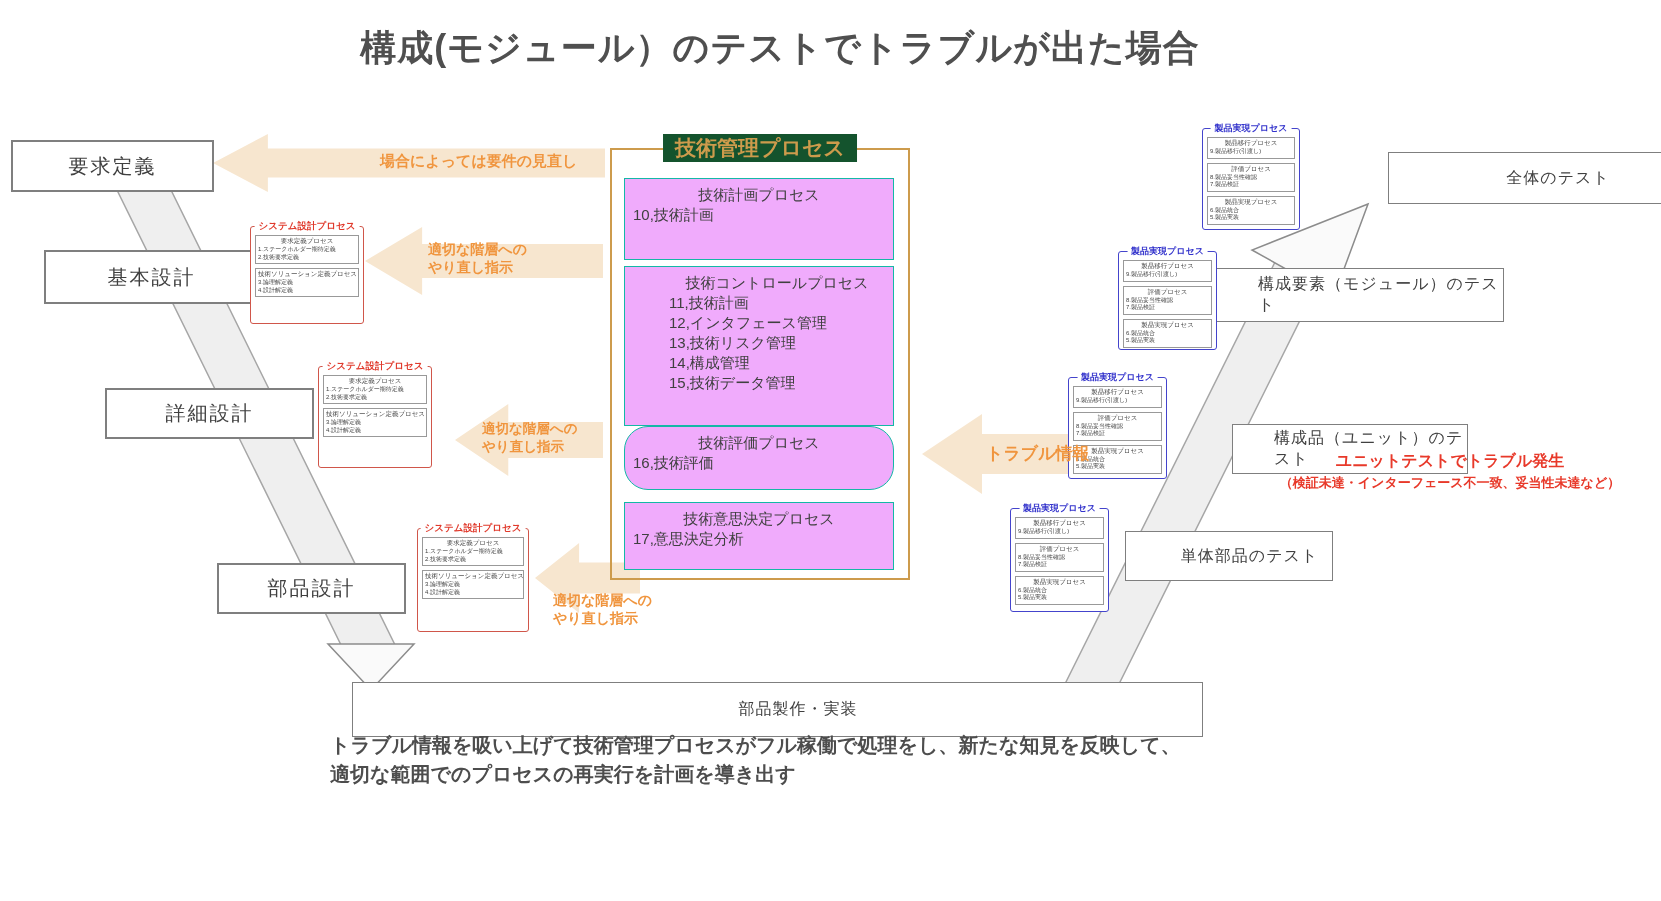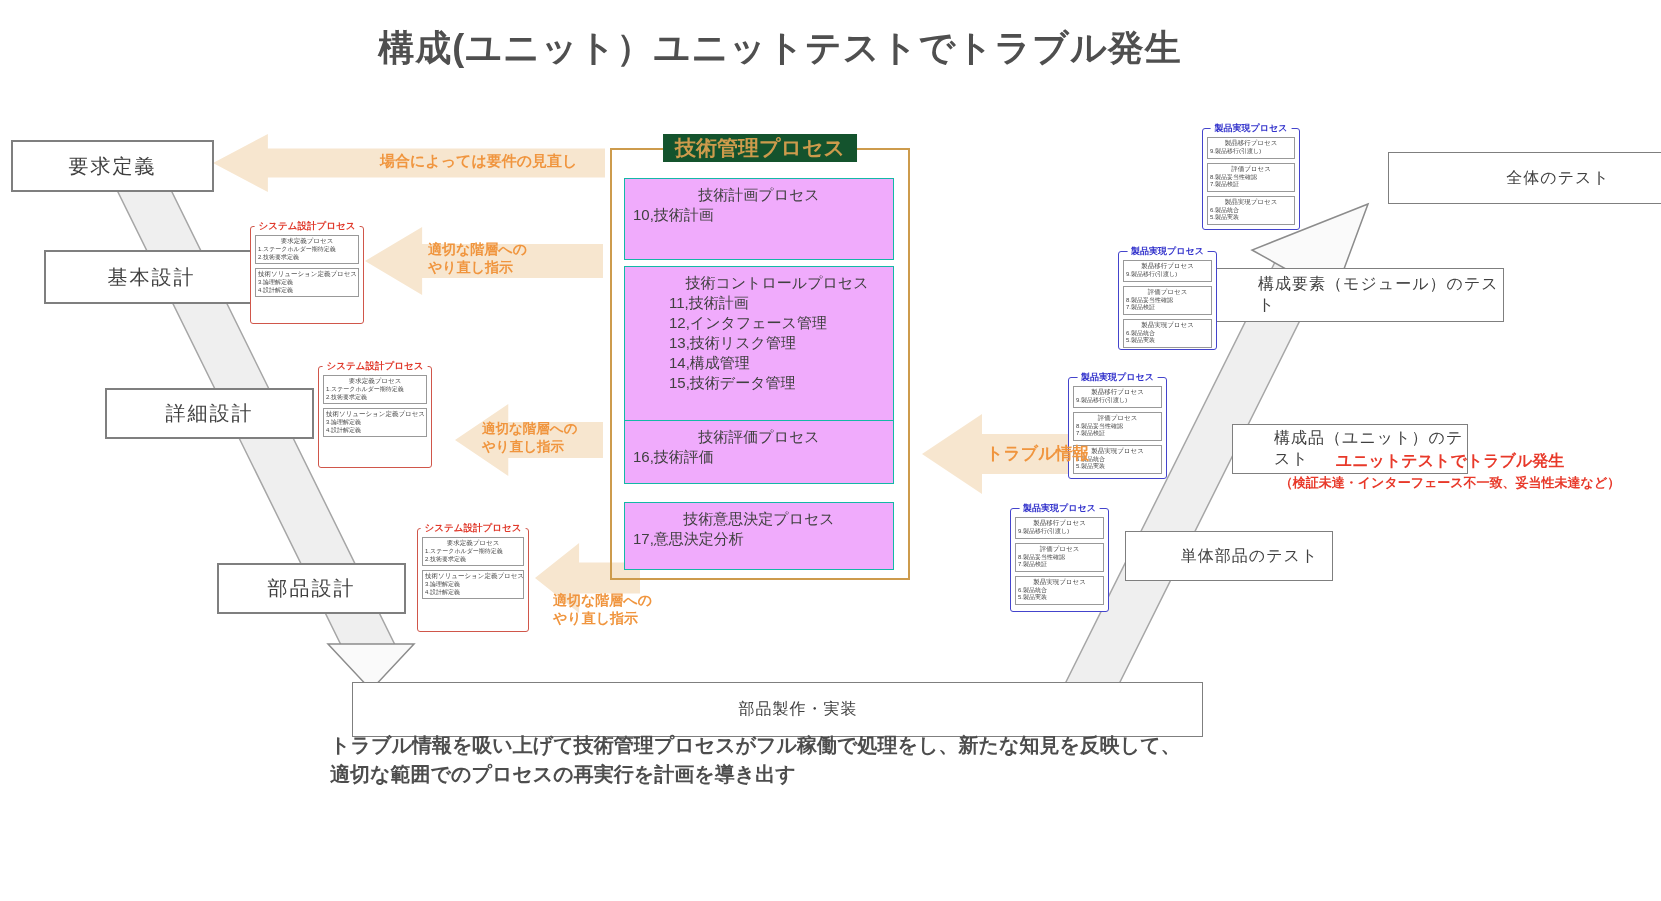--- a/index.html
+++ b/index.html
@@ -61,21 +61,21 @@
 
 <div class="canvas">
 
   <svg class="bands" width="1661" height="901">
     <polygon points="115,186 169,186 397,649 343,649" fill="#EFEFEF" stroke="#A6A6A6" stroke-width="1.5"></polygon>
     <polygon points="328,644 414,644 371,690" fill="#FAFAFA" stroke="#8c8c8c" stroke-width="1.5"></polygon>
     <polygon points="1280,252 1334,252 1117,688 1063,688" fill="#EFEFEF" stroke="#A6A6A6" stroke-width="1.5"></polygon>
     <polygon points="1368,204 1252,250 1334,296" fill="#FAFAFA" stroke="#8c8c8c" stroke-width="1.5"></polygon>
   </svg>
 
-  <div class="page-title">構成(ユニット）ユニットテストでトラブル発生</div>
+  <div class="page-title">構成(モジュール）のテストでトラブルが出た場合</div>
 
   <div class="barrow" style="left:213px;top:134px;width:392px;height:58px;
               clip-path:polygon(0 50%,14% 0,14% 25%,100% 25%,100% 75%,14% 75%,14% 100%);"></div>
   <div class="alabel" style="left:380px;top:151px;font-size:15px;">場合によっては要件の見直し</div>
 
   <div class="barrow" style="left:365px;top:227px;width:238px;height:68px;
               clip-path:polygon(0 50%,24% 0,24% 25%,100% 25%,100% 75%,24% 75%,24% 100%);"></div>
   <div class="alabel" style="left:428px;top:240px;font-size:14px;">適切な階層への
 やり直し指示</div>
 
@@ -129,21 +129,21 @@
       <div class="it">10,技術計画</div>
     </div>
     <div class="tech-sec" style="top:116px;height:158px;padding-left:36px;">
       <div class="hd">技術コントロールプロセス</div>
       <div class="it">11,技術計画</div>
       <div class="it">12,インタフェース管理</div>
       <div class="it">13,技術リスク管理</div>
       <div class="it">14,構成管理</div>
       <div class="it">15,技術データ管理</div>
     </div>
-    <div class="tech-sec" style="top:270px;height:62px;">
+    <div class="tech-sec" style="top:276px;height:62px;border-radius:24px;">
       <div class="hd">技術評価プロセス</div>
       <div class="it">16,技術評価</div>
     </div>
     <div class="tech-sec" style="top:352px;height:66px;">
       <div class="hd">技術意思決定プロセス</div>
       <div class="it">17,意思決定分析</div>
     </div>
   </div>
 
   <div class="mini-frame red" style="left:250px;top:226px;width:112px;height:96px;">

